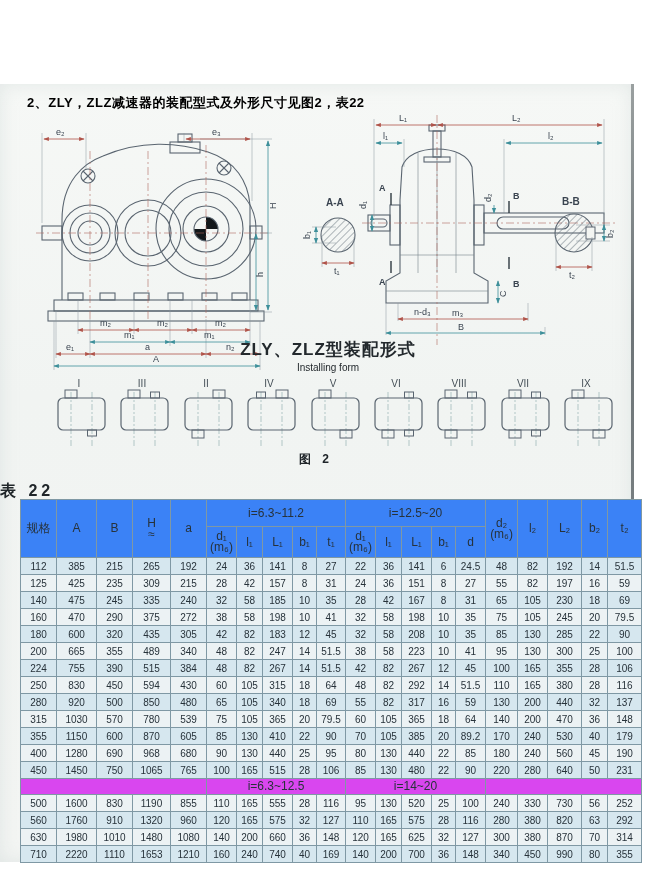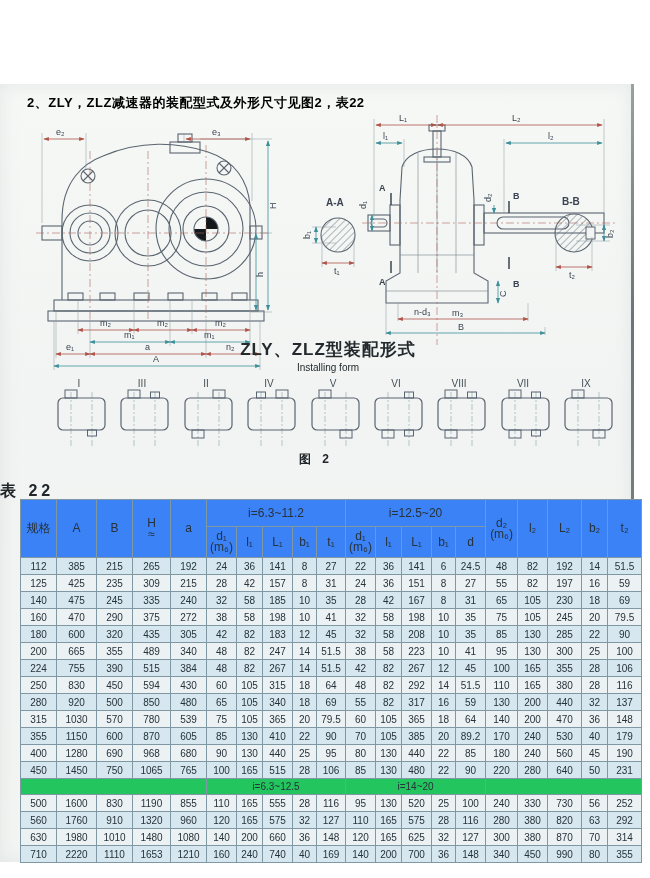--- a/index.html
+++ b/index.html
@@ -26,21 +26,21 @@
              table-layout:fixed;font-size:10px;color:#27323a;}
   .dim-table th,.dim-table td{border:1px solid #7f98a4;text-align:center;vertical-align:middle;
              padding:0;overflow:hidden;}
   .dim-table thead th{background:#3b82f6;font-weight:normal;font-size:12px;white-space:pre-line;line-height:11px;}
   .dim-table thead tr:first-child th{height:26px;}
   .dim-table thead tr:last-child th{height:30px;}
   .dim-table thead{border-bottom:1.5px solid #a8564b;}
   .dim-table td{height:16px;line-height:15px;}
   .rb td{background:#d6e7ef;}
   .rl td{background:#ecf2f4;}
-  .sep-row td{background:#22c55e;height:15px;font-size:10px;}
+  .sep-row td{background:#d946ef;height:15px;font-size:12px;}
   .dim-table tr:nth-child(even) td{border-top-color:#b08a84;}
   .dim-table{border:1.5px solid #47565f;}
   .spec{font-weight:normal;}
 </style>
 </head>
 <body>
 
 <div class="paper"></div>
 <div class="scan-edge"></div>
 

